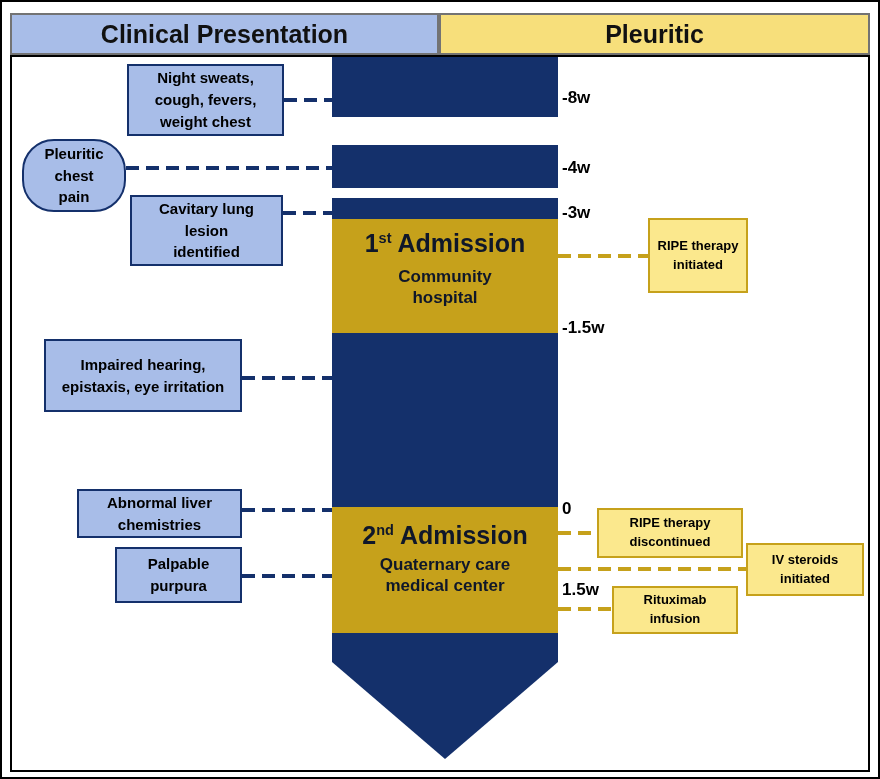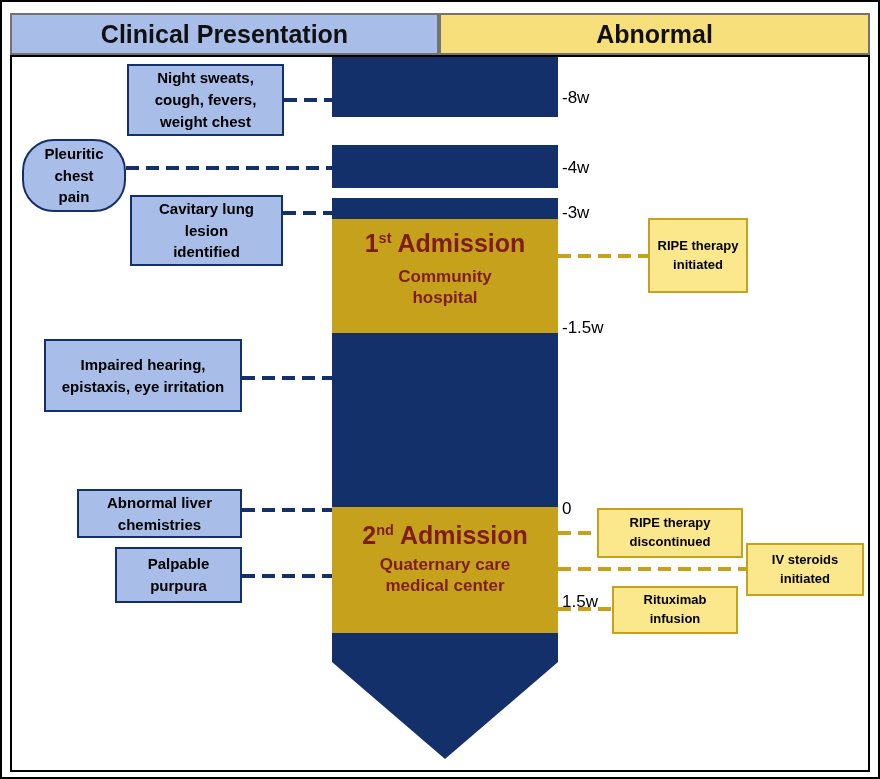--- a/index.html
+++ b/index.html
@@ -21,28 +21,28 @@
     border:2px solid #000; background:#fff; z-index:0;
   }
   .timeline {
     position:absolute; left:330px; top:55px; width:226px; height:702px;
     background:#14306b; z-index:1;
     clip-path:polygon(0 0, 100% 0, 100% 605px, 50% 100%, 0 605px);
   }
   .tl-gap { position:absolute; left:0; width:100%; background:#fff; }
   .tl-gold {
     position:absolute; left:0; width:100%; background:#c6a11b;
-    color:#7f1d1d; text-align:center;
+    color:#0f172a; text-align:center;
   }
   .adm-title { font-size:25px; font-weight:bold; line-height:1.15; }
   .adm-title sup { font-size:0.58em; }
   .adm-sub { font-size:17px; font-weight:bold; max-width:140px; margin:8px auto 0; line-height:1.25; }
   .tlabel {
     position:absolute; left:560px; height:20px; line-height:20px;
-    font-size:17px; font-weight:normal; color:#000; z-index:3;
+    font-size:17px; font-weight:bold; color:#000; z-index:3;
   }
   .cbox {
     position:absolute; background:#a8bde8; border:2px solid #14306b;
     display:flex; align-items:center; justify-content:center;
     text-align:center; font-size:15px; font-weight:bold; color:#000;
     line-height:1.45; padding:2px 6px; z-index:3;
   }
   .tbox {
     position:absolute; background:#fbe88d; border:2px solid #c6a11b;
     display:flex; align-items:center; justify-content:center;
@@ -57,21 +57,21 @@
     position:absolute; height:4px; z-index:2;
     background:repeating-linear-gradient(90deg,#c6a11b 0 13px,transparent 13px 20px);
   }
 </style>
 </head>
 <body>
 
 <div class="canvas">
 
   <div class="hdr hdr-left">Clinical Presentation</div>
-  <div class="hdr hdr-right">Abnormal</div>
+  <div class="hdr hdr-right">Pleuritic</div>
 
   <div class="panel"></div>
 
   <div class="timeline">
     <div class="tl-gap" style="top:60px;height:28px;"></div>
     <div class="tl-gap" style="top:131px;height:10px;"></div>
 
     <div class="tl-gold" style="top:162px;height:114px;padding-top:10px;">
       <div class="adm-title"><span>1</span><sup>st</sup> <span>Admission</span></div>
       <div class="adm-sub" style="max-width:125px;">Community hospital</div>
@@ -81,21 +81,21 @@
       <div class="adm-title"><span>2</span><sup>nd</sup> <span>Admission</span></div>
       <div class="adm-sub" style="margin-top:4px;max-width:150px;">Quaternary care medical center</div>
     </div>
   </div>
 
   <div class="tlabel" style="top:86px;">-8w</div>
   <div class="tlabel" style="top:156px;">-4w</div>
   <div class="tlabel" style="top:201px;">-3w</div>
   <div class="tlabel" style="top:316px;">-1.5w</div>
   <div class="tlabel" style="top:497px;">0</div>
-  <div class="tlabel" style="top:590px;">1.5w</div>
+  <div class="tlabel" style="top:578px;">1.5w</div>
 
   <div class="dash-n" style="left:282px;top:96px;width:48px;"></div>
   <div class="dash-n" style="left:124px;top:164px;width:206px;"></div>
   <div class="dash-n" style="left:281px;top:209px;width:49px;"></div>
   <div class="dash-n" style="left:240px;top:374px;width:90px;"></div>
   <div class="dash-n" style="left:240px;top:506px;width:90px;"></div>
   <div class="dash-n" style="left:240px;top:572px;width:90px;"></div>
 
   <div class="cbox" style="left:125px;top:62px;width:157px;height:72px;">Night sweats, cough, fevers, weight chest</div>
   <div class="cbox" style="left:20px;top:137px;width:104px;height:73px;padding:2px 14px;border-radius:32px;">Pleuritic chest pain</div>

